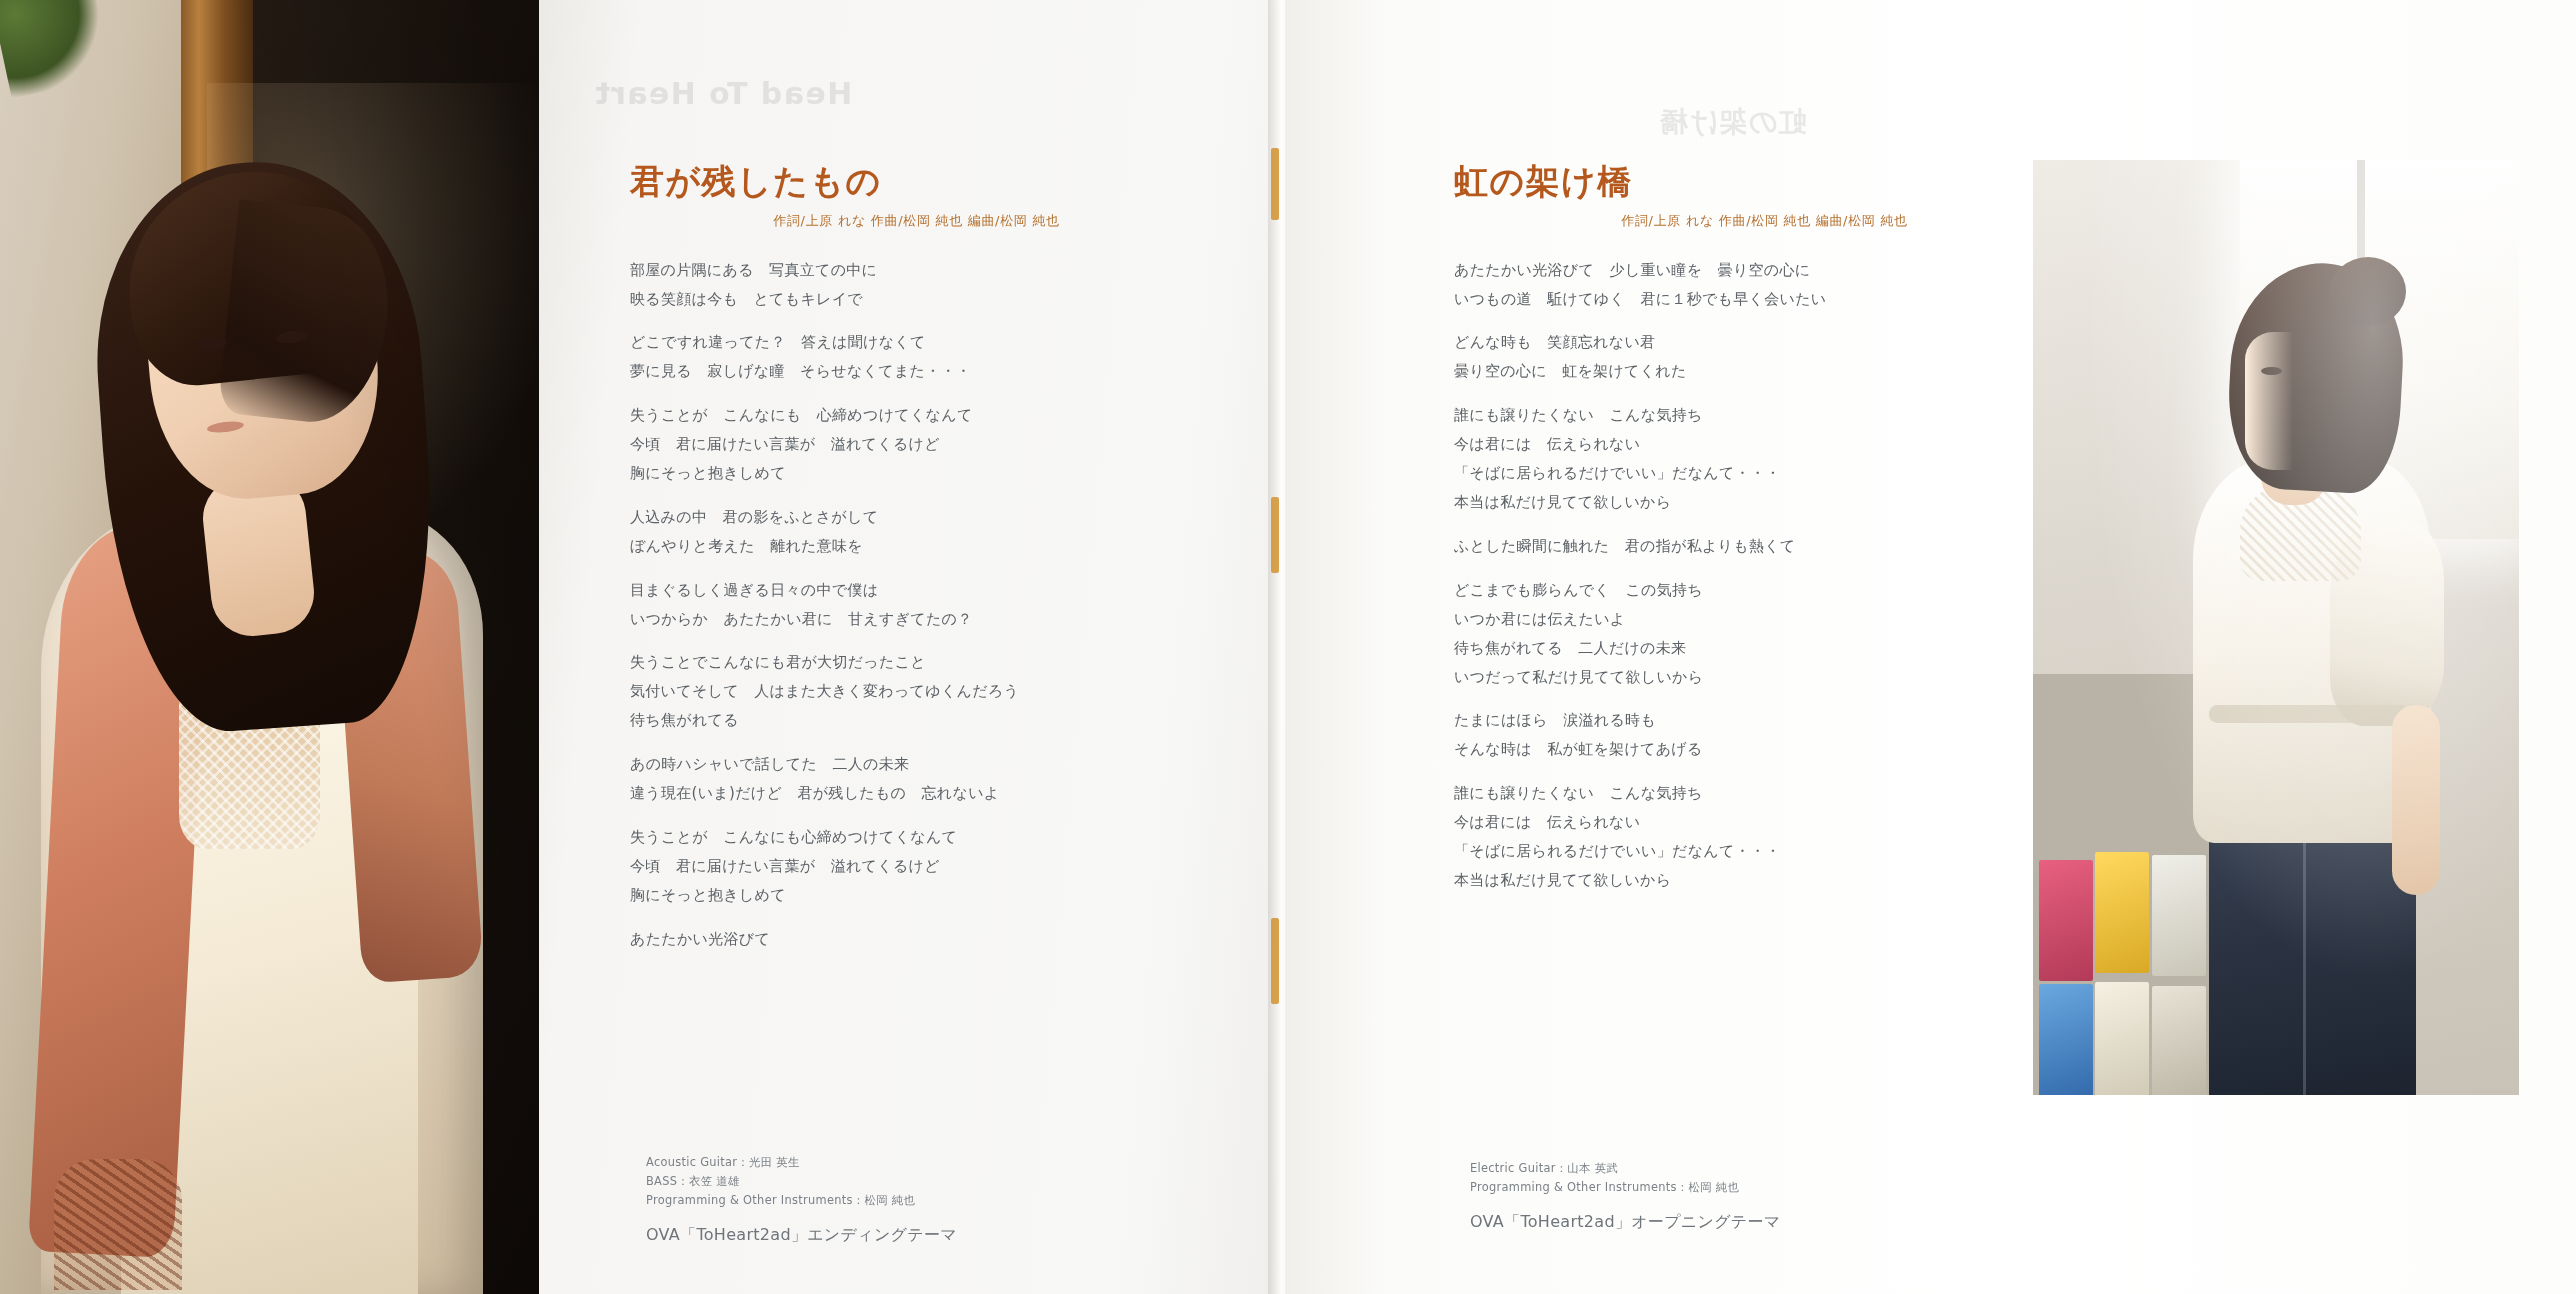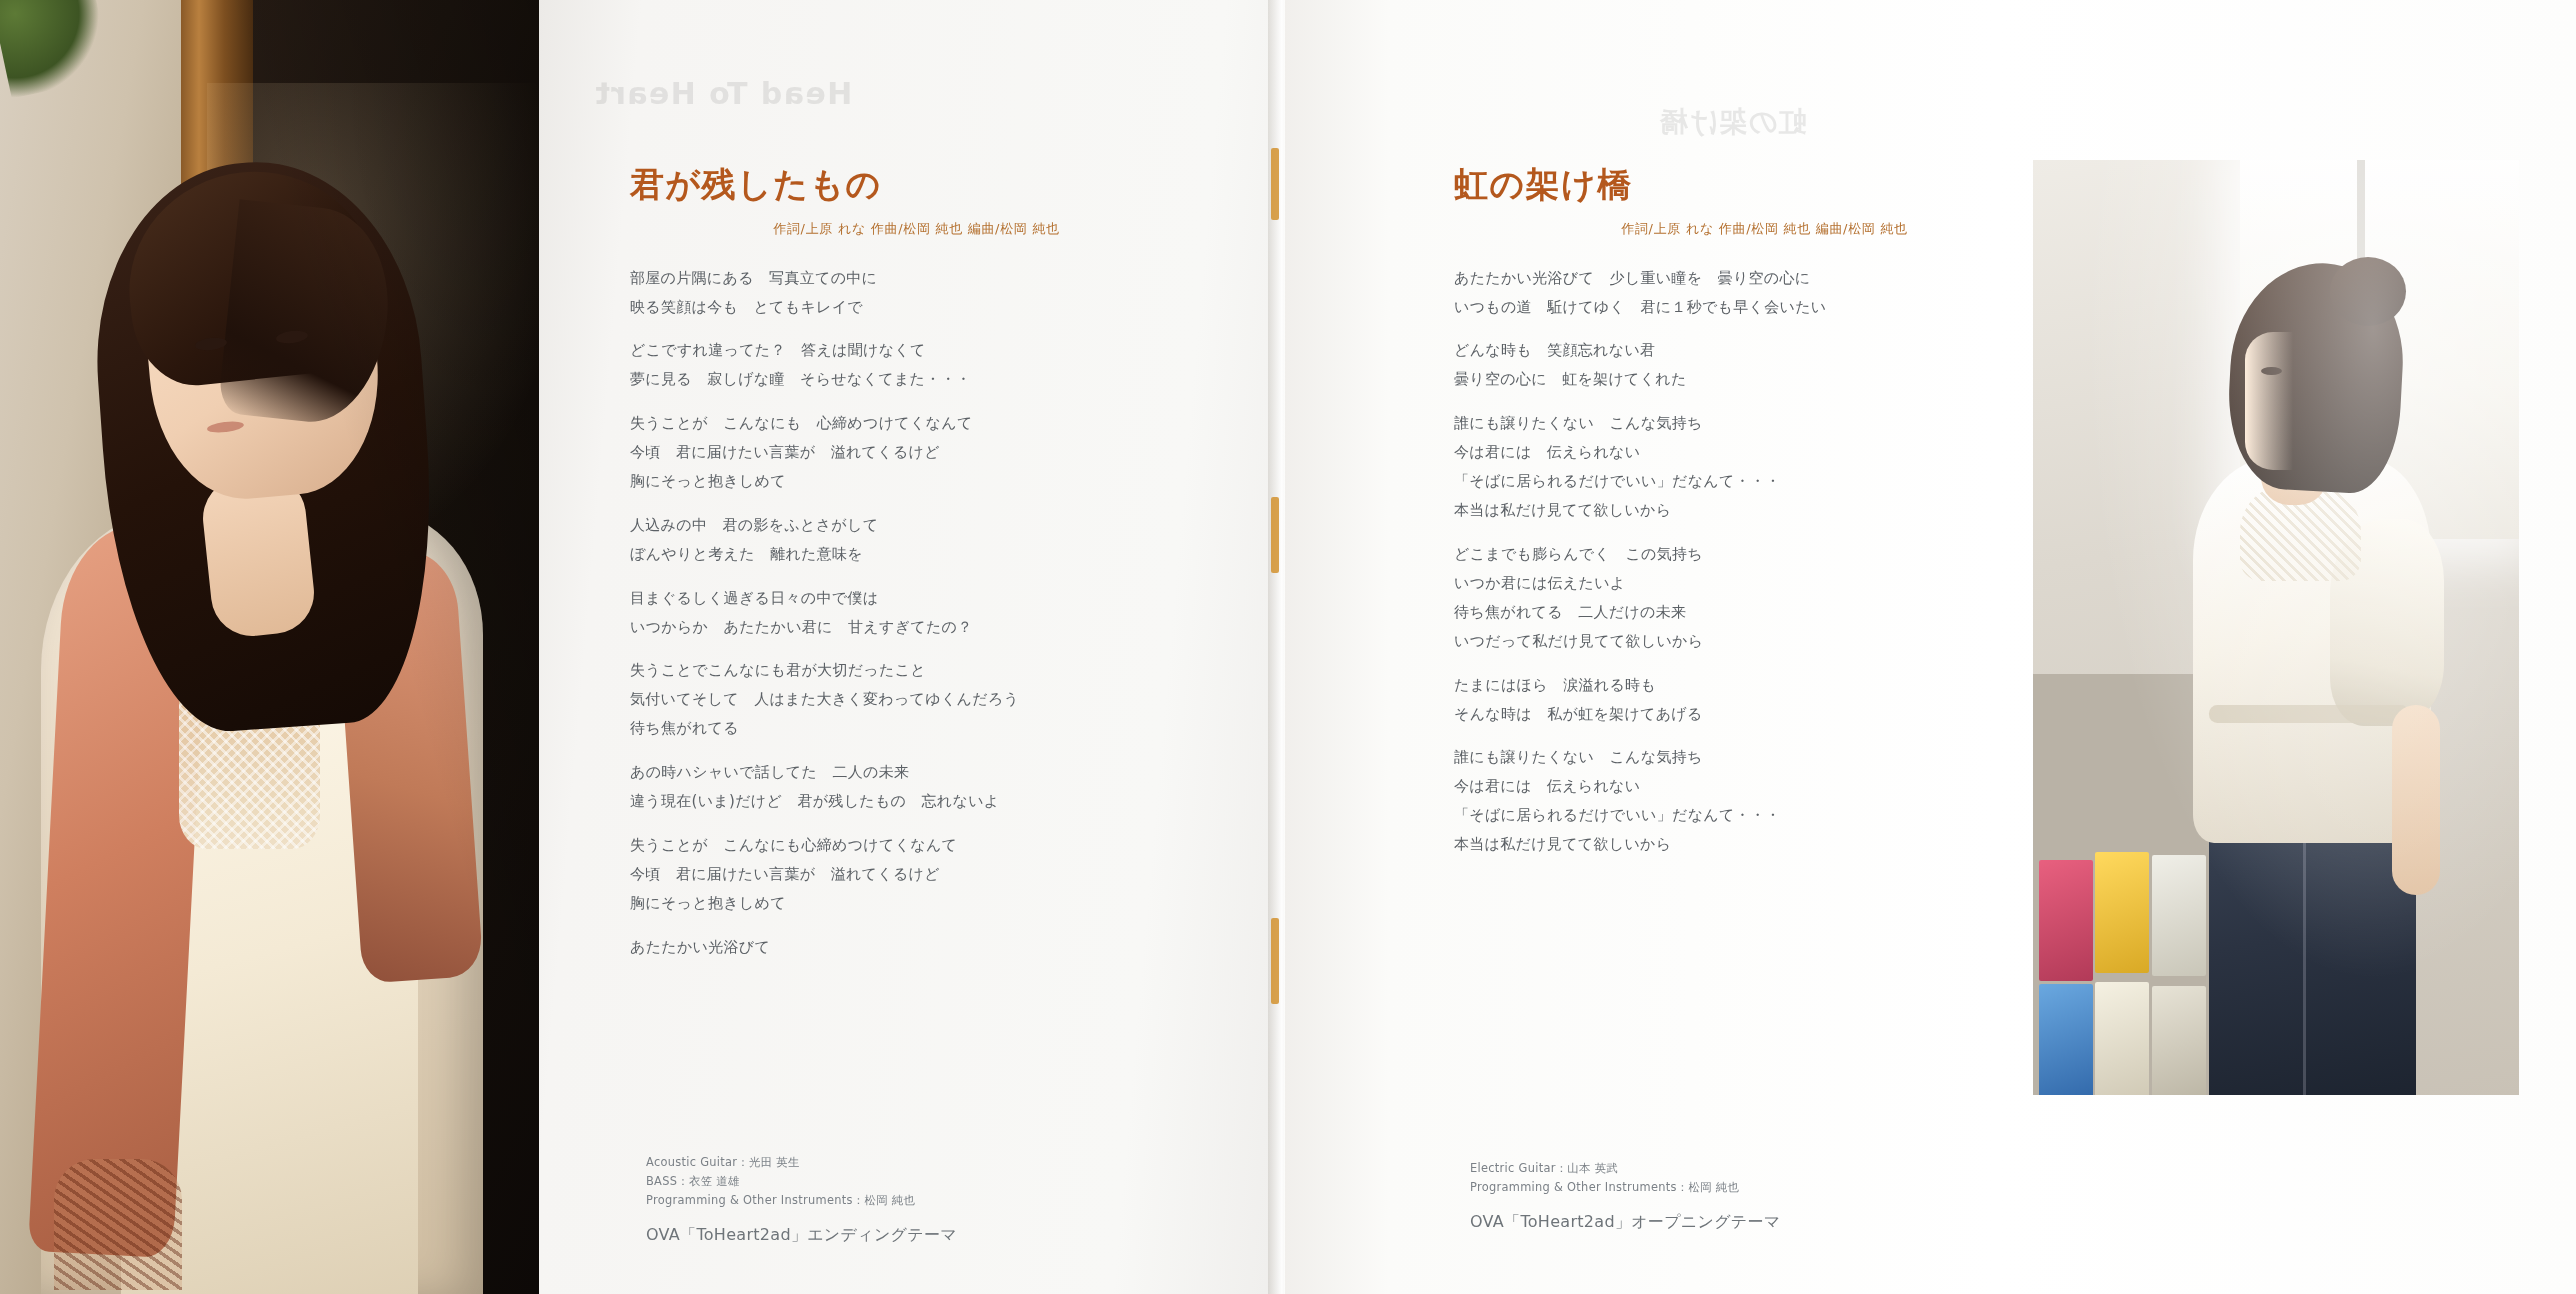--- a/index.html
+++ b/index.html
@@ -154,23 +154,23 @@
   
   .ghost {
     position: absolute; color: rgba(120,120,120,.16);
     font-weight: bold; letter-spacing: 1.4px; pointer-events: none;
     transform: scaleX(-1);
   }
 
   
   .lyric-block { position: absolute; }
   .song-title {
-    font-family: Liberation Serif, serif;
+    font-family: Liberation Mono, monospace;
     font-size: 34px; font-weight: bold; color: #b4581d;
-    letter-spacing: 1.4px; margin: 0 0 17px 0; line-height: 1.1;
+    letter-spacing: 1.4px; margin: 0 0 9px 0; line-height: 1.1;
   }
   .song-credits {
     font-size: 13px; color: #b4702f; letter-spacing: 0.7px;
     margin: 0 0 28px 0; line-height: 1.4; text-align: center;
   }
   .stanza { margin: 0 0 21px 0; }
   .stanza p {
     margin: 0 0 6.2px 0;
     font-size: 15px;
     color: #5c6166;
@@ -387,20 +387,21 @@
             <p>どんな時も　笑顔忘れない君</p>
             <p>曇り空の心に　虹を架けてくれた</p>
           </div>
           <div class="stanza">
             <p>誰にも譲りたくない　こんな気持ち</p>
             <p>今は君には　伝えられない</p>
             <p>「そばに居られるだけでいい」だなんて・・・</p>
             <p>本当は私だけ見てて欲しいから</p>
           </div>
           <div class="stanza">
+            <p>ふとした瞬間に触れた　君の指が私よりも熱くて</p>
           </div>
           <div class="stanza">
             <p>どこまでも膨らんでく　この気持ち</p>
             <p>いつか君には伝えたいよ</p>
             <p>待ち焦がれてる　二人だけの未来</p>
             <p>いつだって私だけ見てて欲しいから</p>
           </div>
           <div class="stanza">
             <p>たまにはほら　涙溢れる時も</p>
             <p>そんな時は　私が虹を架けてあげる</p>

